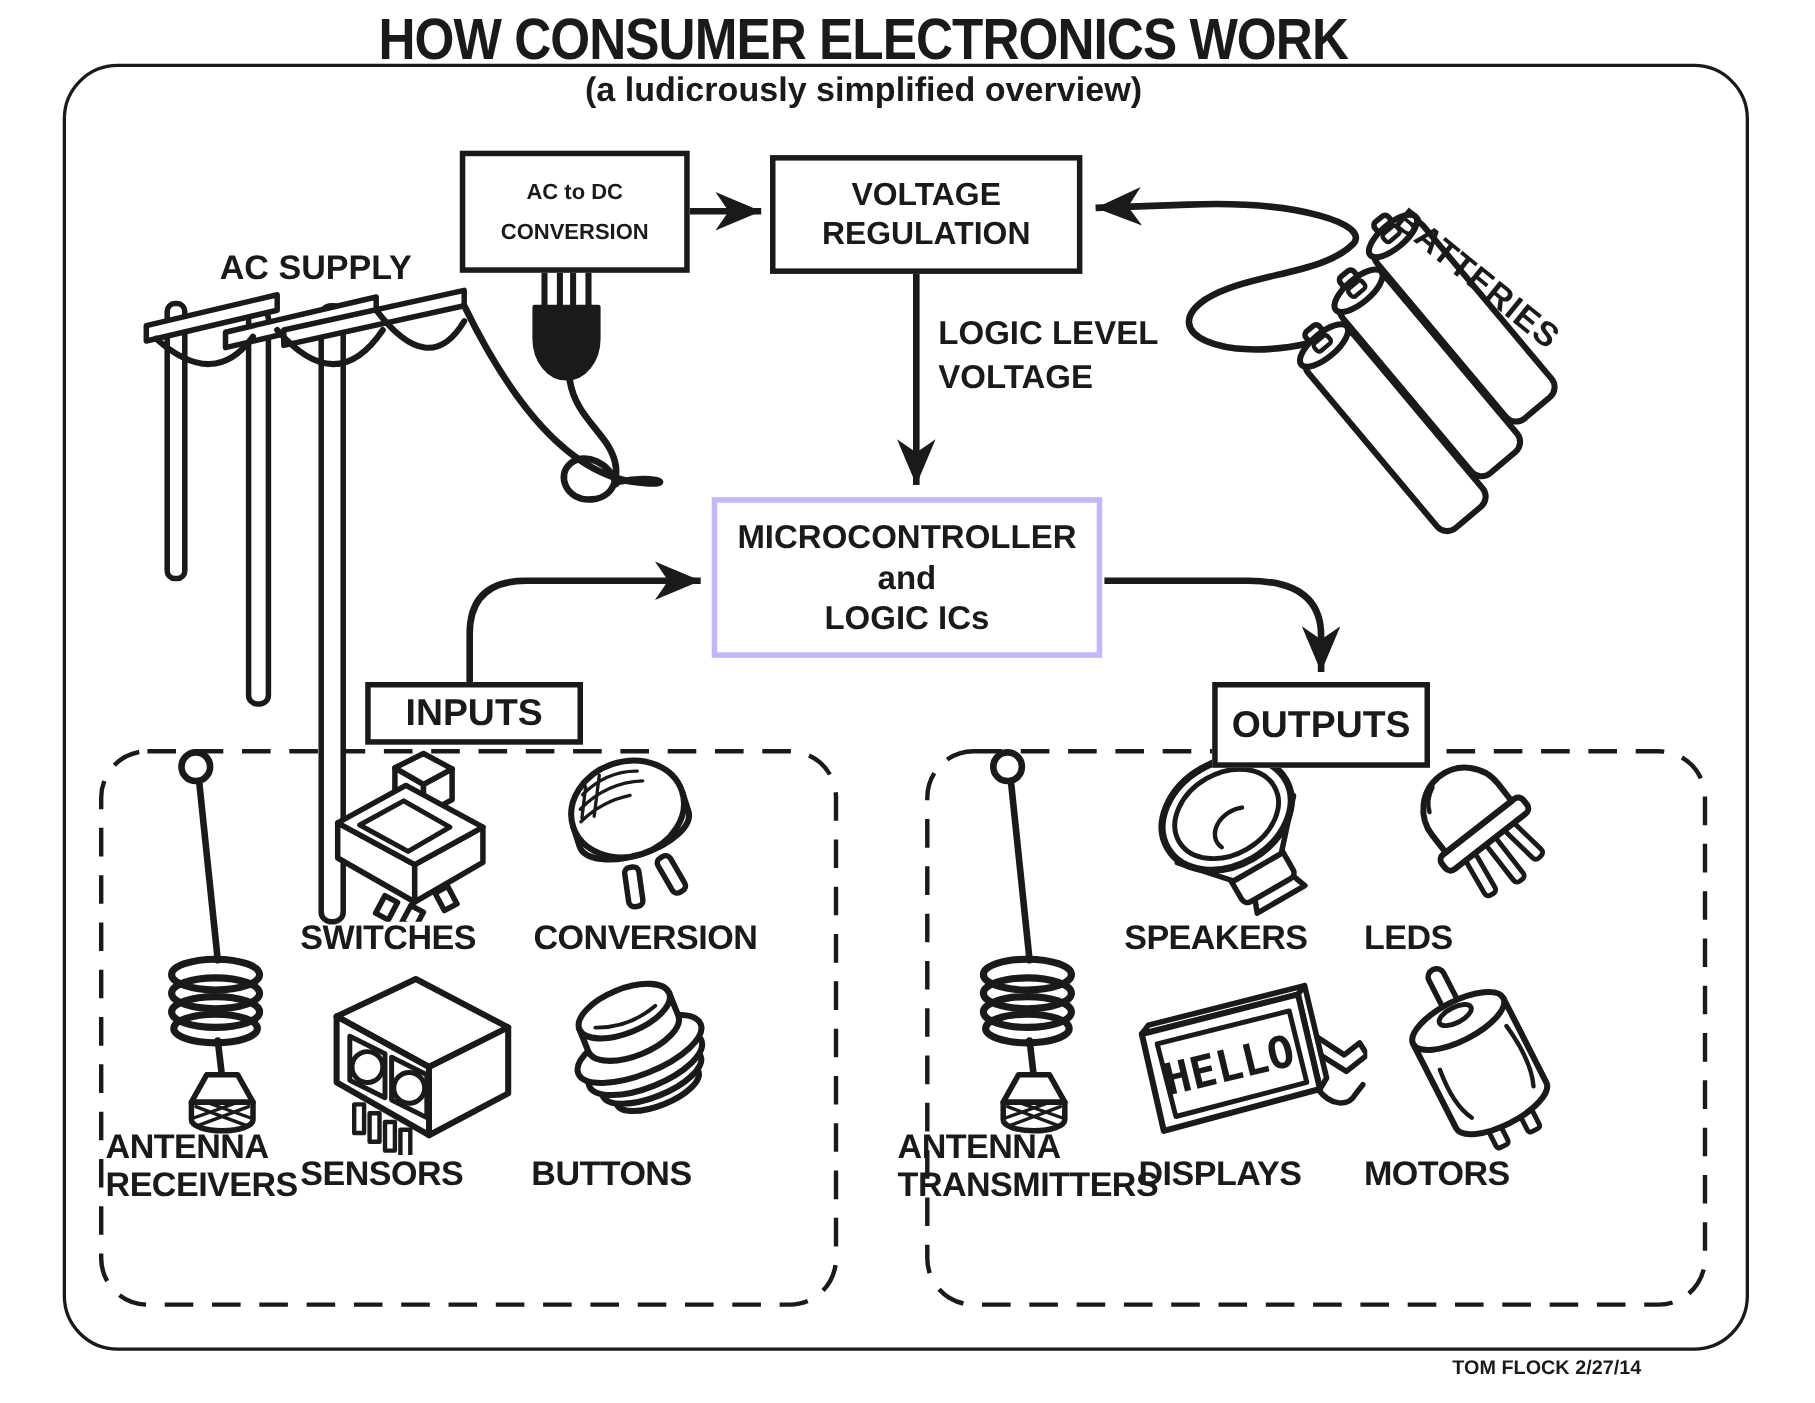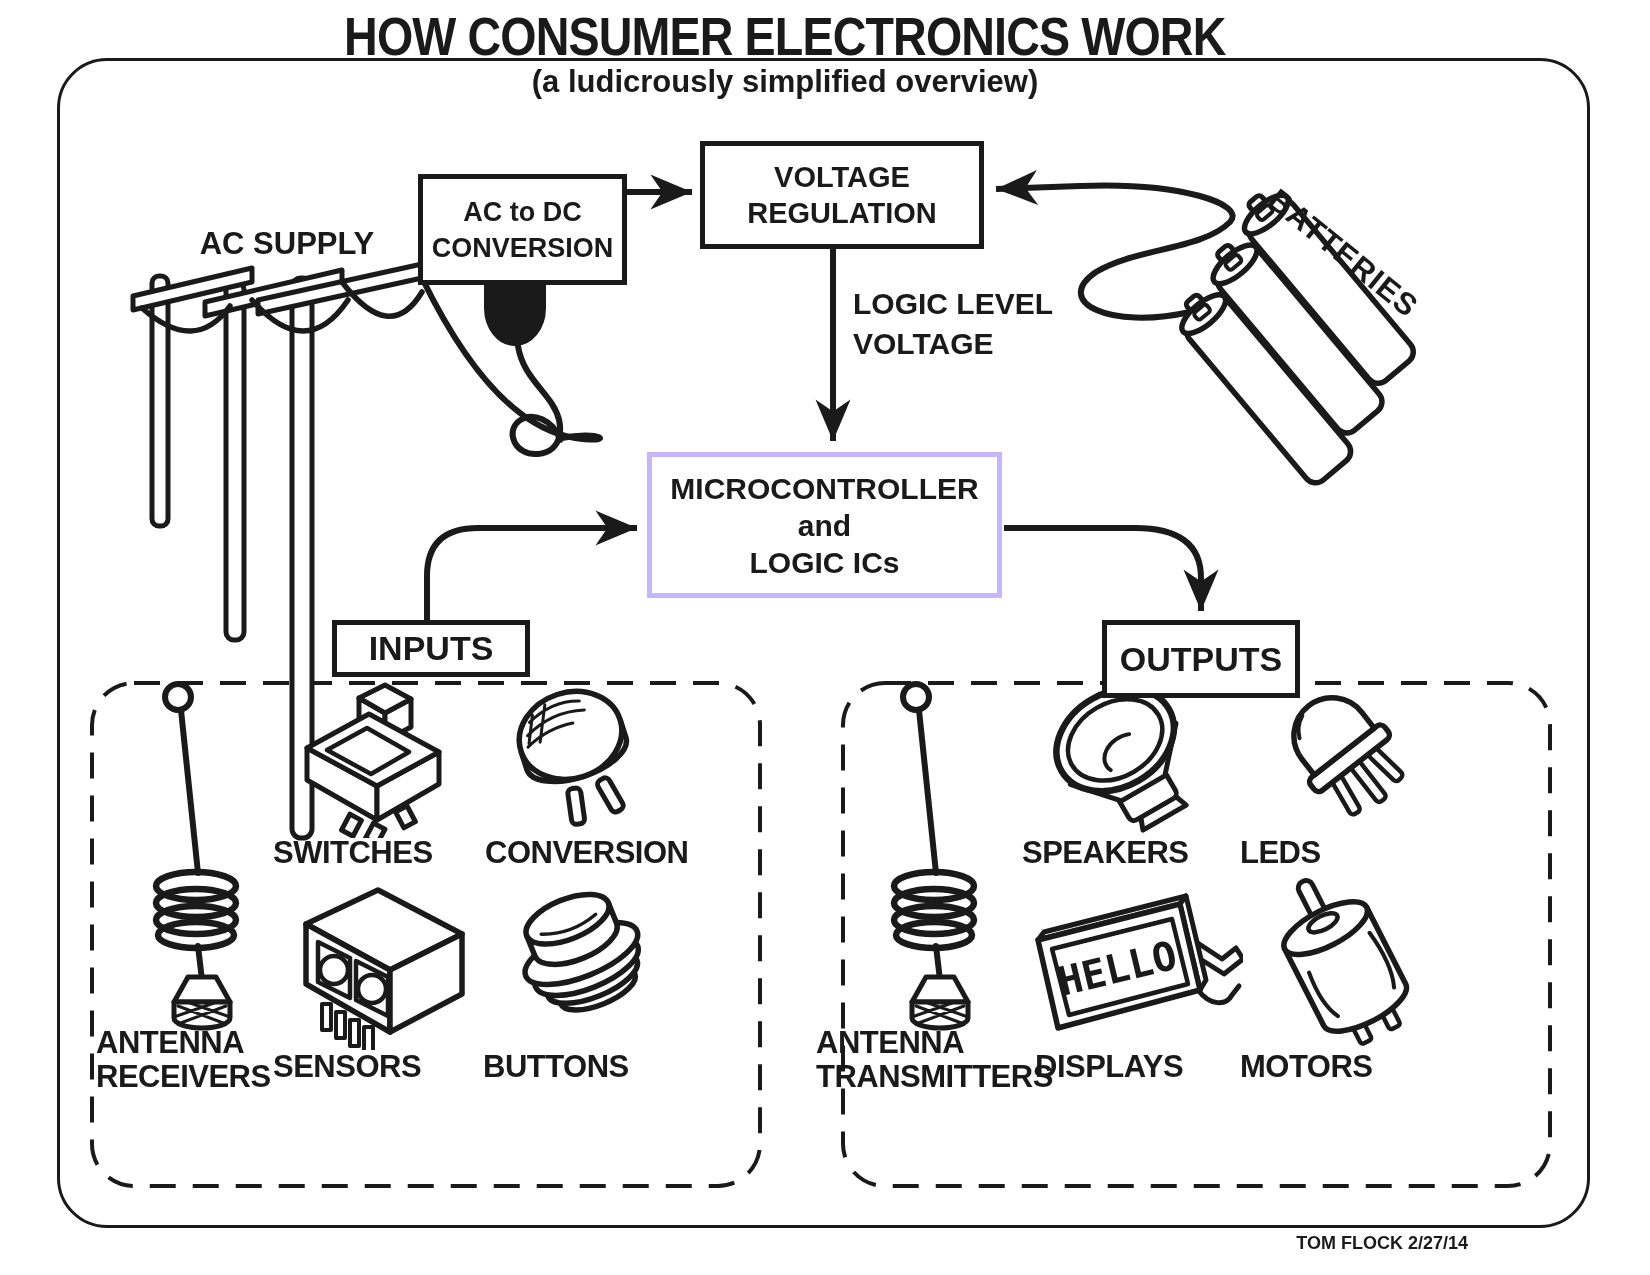--- a/index.html
+++ b/index.html
@@ -20,21 +20,21 @@
   }
   #subtitle-wrap{left:100px;top:64px;width:1370px;text-align:center;z-index:4;}
   #subtitle{font-size:31px;font-weight:700;letter-spacing:0;}
   svg{display:block;}
   #connectors{left:0;top:0;z-index:1;}
   .box{
     background:#fff;border:5px solid #1a1a1a;box-sizing:border-box;z-index:3;
     display:flex;align-items:center;justify-content:center;text-align:center;
     font-weight:bold;
   }
-  #box-acdc{left:418px;top:137px;width:209px;height:111px;font-size:27px;line-height:36px;margin-top:37px;}
+  #box-acdc{left:418px;top:137px;width:209px;height:111px;font-size:20px;line-height:36px;}
   #box-vr{left:700px;top:141px;width:284px;height:108px;font-size:29px;line-height:36px;}
   #box-inputs{left:332px;top:620px;width:198px;height:57px;font-size:34px;}
   #box-outputs{left:1102px;top:620px;width:198px;height:78px;font-size:34px;}
   #chip-body{
     left:647px;top:452px;width:355px;height:146px;background:#fff;
     border:5px solid #c4b5fd;box-sizing:border-box;z-index:3;
     display:flex;align-items:center;justify-content:center;text-align:center;
     font-weight:bold;font-size:30px;line-height:37px;
   }
   .flow-label{font-weight:bold;z-index:4;}
@@ -42,21 +42,21 @@
   #logic-level-label{left:853px;top:284px;font-size:30px;line-height:40px;text-align:left;}
   #batteries-label{
     left:1272px;top:178px;width:220px;font-size:31px;
     transform:rotate(39deg);transform-origin:left center;letter-spacing:1px;
   }
   .item-label{
     position:absolute;font-weight:bold;font-size:31px;line-height:34px;
     z-index:4;letter-spacing:-0.5px;
   }
   .icon{position:absolute;z-index:2;}
-  #credit{left:1068px;top:1233px;width:400px;text-align:right;font-size:18px;font-weight:bold;z-index:4;}
+  #credit{left:1092px;top:1233px;width:400px;text-align:right;font-size:18px;font-weight:bold;z-index:4;}
 </style>
 </head>
 <body>
 
 <div id="canvas">
 
   <div id="frame" class="abs"></div>
 
   <div id="title-wrap" class="abs">
     <span id="title">HOW CONSUMER ELECTRONICS WORK</span>

